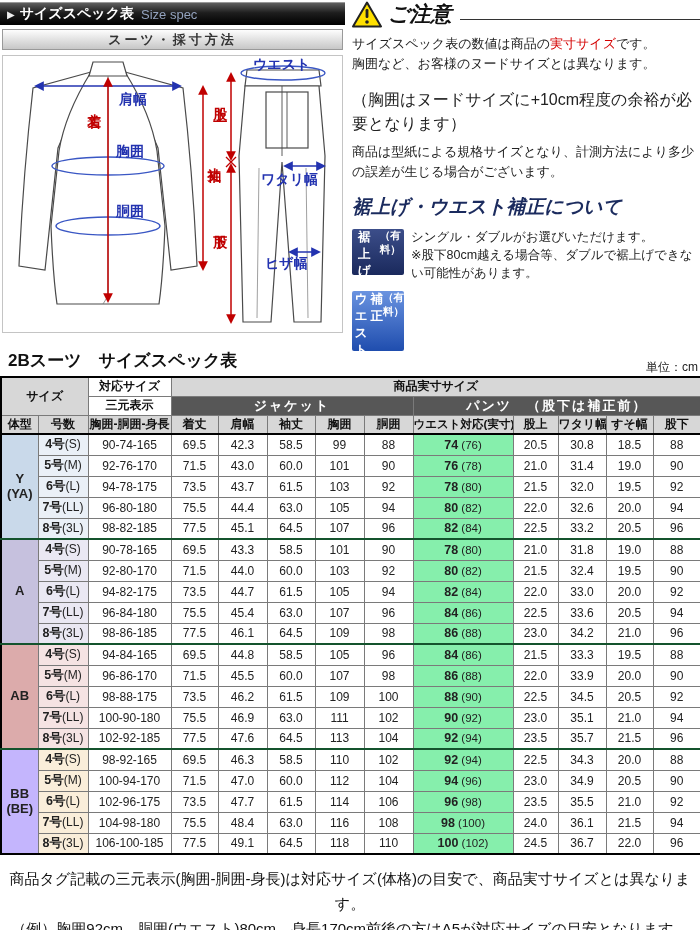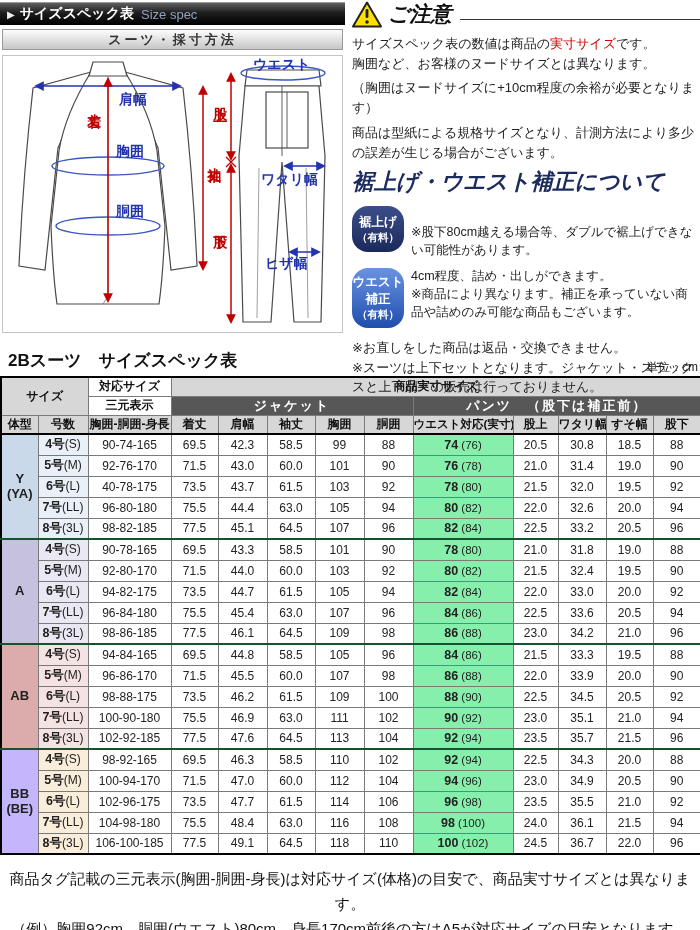--- a/index.html
+++ b/index.html
@@ -23,26 +23,26 @@
   .dlabel.red{color:#c00000}
   .vtext{writing-mode:vertical-rl;text-orientation:upright;letter-spacing:1px}
 
   
   .notice{position:absolute;left:352px;top:0;width:348px}
   .n-head{display:flex;align-items:center;}
   .n-title{font-family:"Liberation Serif","DejaVu Serif",serif;font-weight:bold;font-style:italic;
     font-size:21px;color:#111;margin-left:6px}
   .n-rule{flex:1;border-top:1px solid #333;margin-left:8px;margin-top:10px}
   .n-p{font-size:13px;line-height:1.5;margin-top:6px}
-  .n-p.small{font-size:13px;margin-top:5px}
+  .n-p.small{font-size:16px;margin-top:15px}
   .red-em{color:#d40000}
   .hem-title{font-family:"Liberation Serif","DejaVu Serif",serif;font-weight:bold;font-style:italic;
-    font-size:22px;color:#1b2b5e;margin-top:5px}
+    font-size:19px;color:#1b2b5e;margin-top:13px}
   .hem-row{display:flex;gap:7px;margin-top:9px;align-items:flex-start}
-  .tag{width:52px;border-radius:16px;color:#fff;text-align:center;display:flex;flex-direction:column;
+  .tag{width:52px;border-radius:2px;color:#fff;text-align:center;display:flex;flex-direction:row;
     justify-content:center;font-weight:bold;flex:0 0 52px}
   .tag.navy{background:linear-gradient(#3c4e8a,#1a295c);height:46px}
   .tag.blue{background:linear-gradient(#6a93e0,#1f4dae);height:60px}
   .tag .l1{font-size:12.5px}
   .tag .l2{font-size:10.5px;font-weight:bold}
   .hem-text{flex:1;font-size:12.5px;line-height:1.42}
   .hem-notes{font-size:13px;line-height:1.5;margin-top:10px}
 
   
   .tblhead{position:relative;height:29px}
@@ -152,41 +152,36 @@
     <div class="n-p">商品は型紙による規格サイズとなり、計測方法により多少の誤差が生じる場合がございます。</div>
 
     <div class="hem-title">裾上げ・ウエスト補正について</div>
 
     <div class="hem-row">
       <div class="tag navy">
         <span class="l1">裾上げ</span>
         <span class="l2">（有料）</span>
       </div>
       <div class="hem-text">
-        <br>
+        <span>シングル・ダブルがお選びいただけます。</span><br>
         <span>※股下80cm越える場合等、ダブルで裾上げできない可能性があります。</span>
       </div>
     </div>
 
     <div class="hem-row">
       <div class="tag blue">
         <span class="l1">ウエスト</span>
         <span class="l1">補正</span>
         <span class="l2">（有料）</span>
       </div>
       <div class="hem-text">
-        <span>4cm程度、詰め・出しができます。</span><br>
-        <span>※商品により異なります。補正を承っていない商品や詰めのみ可能な商品もございます。</span>
+        <br>
       </div>
     </div>
 
-    <div class="hem-notes">
-      <span>※お直しをした商品は返品・交換できません。</span><br>
-      <span>※スーツは上下セットとなります。ジャケット・スラックスと上下別々の販売は行っておりません。</span>
-    </div>
   </div>
 </div>
 
 <div class="tblhead">
   <div class="tbl-title">2Bスーツ　サイズスペック表</div>
   <div class="unit">単位：cm</div>
 </div>
 
 <table>
   <colgroup>
@@ -256,21 +251,21 @@
         <td>101</td>
         <td>90</td>
         <td class="waist"><b>76</b><span class="alt"> (78)</span></td>
         <td>21.0</td>
         <td>31.4</td>
         <td>19.0</td>
         <td>90</td>
       </tr>
       <tr>
         <td class="go" style="background: rgb(234, 240, 247);"><b>6号</b>(L)</td>
-        <td>40-78-175</td>
+        <td>94-78-175</td>
         <td>73.5</td>
         <td>43.7</td>
         <td>61.5</td>
         <td>103</td>
         <td>92</td>
         <td class="waist"><b>78</b><span class="alt"> (80)</span></td>
         <td>21.5</td>
         <td>32.0</td>
         <td>19.5</td>
         <td>92</td>

